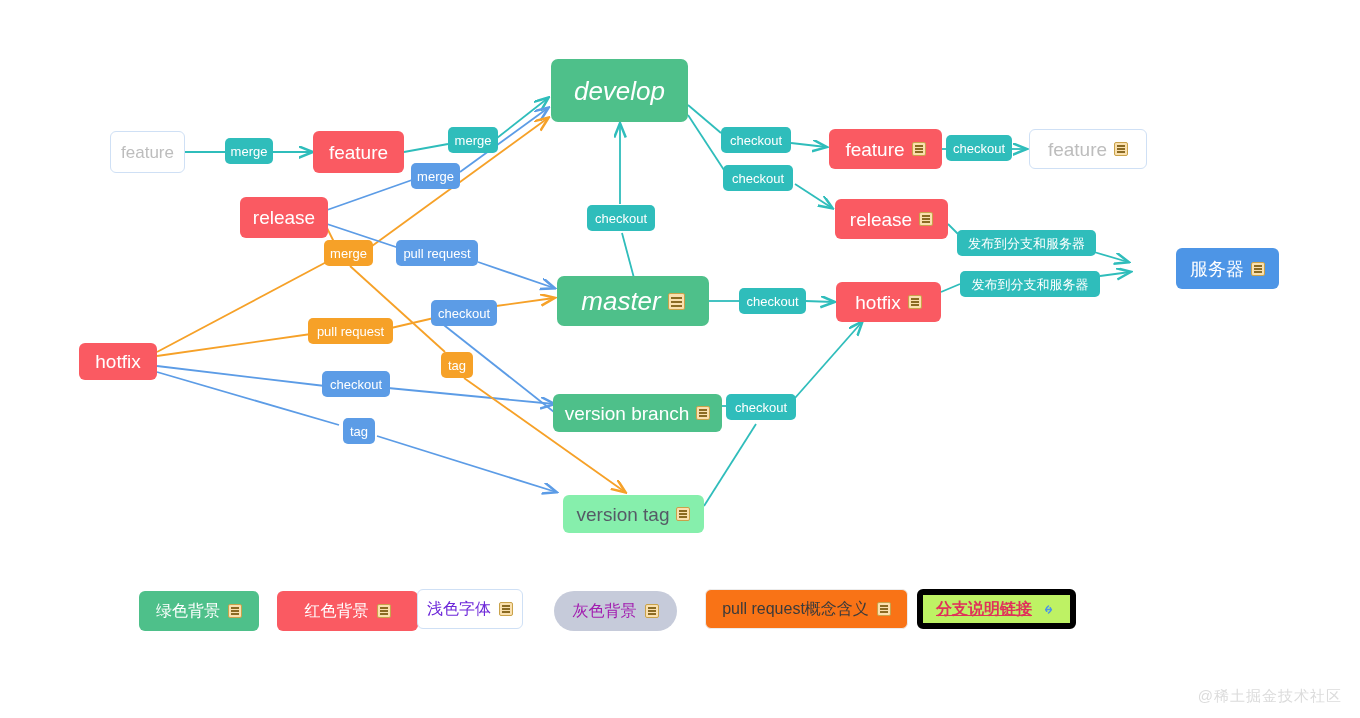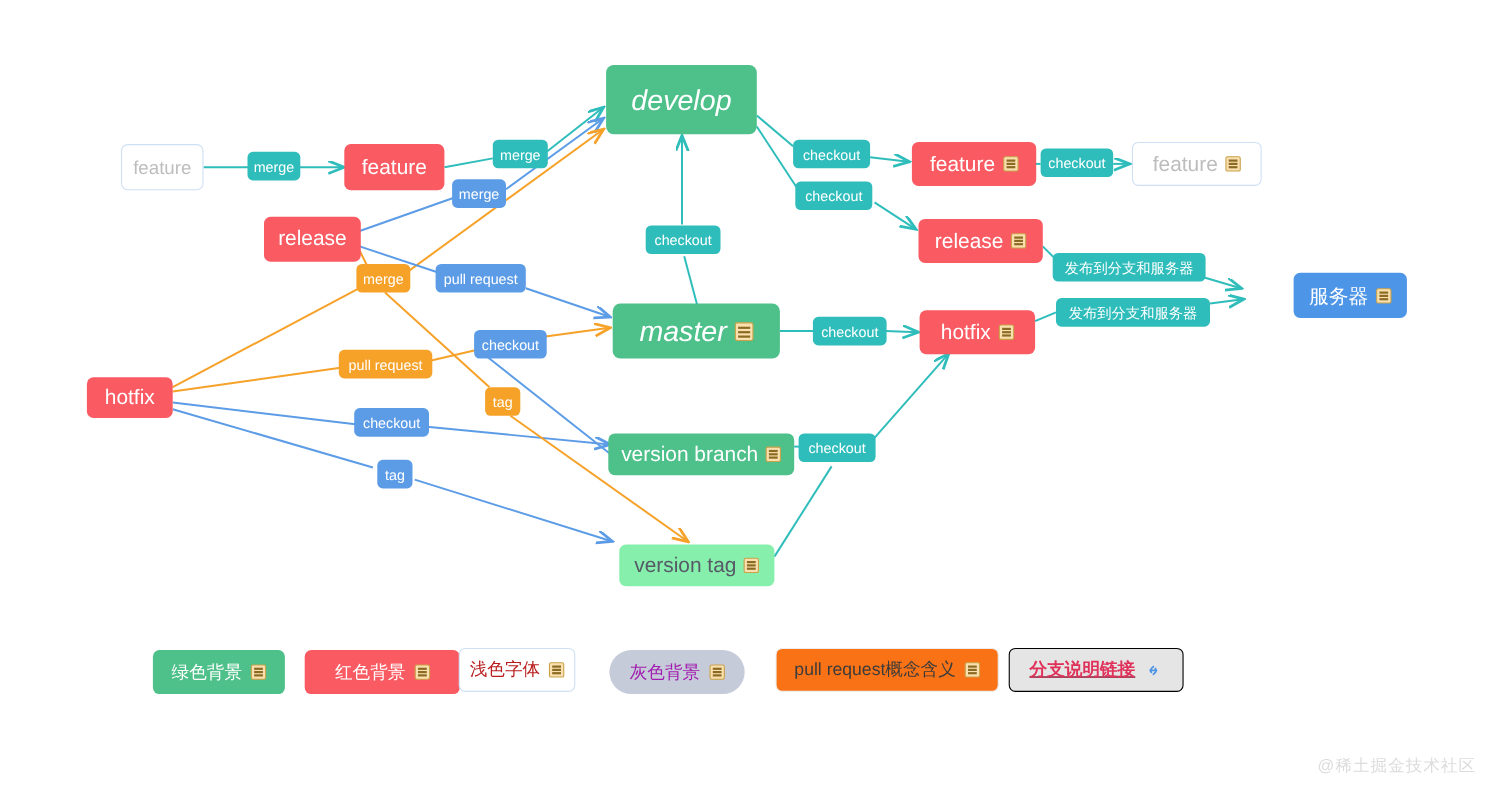--- a/index.html
+++ b/index.html
@@ -60,24 +60,24 @@
 
   
   #legend{position:absolute;left:0;top:585px;width:1360px;height:56px;}
   .leg{
     position:absolute;height:40px;display:flex;align-items:center;justify-content:center;
     gap:8px;font-size:16px;box-sizing:border-box;border-radius:6px;padding:0 14px;
     white-space:nowrap;
   }
   .leg-green{background:#4ec08a;color:#fff;}
   .leg-red{background:#fa5a62;color:#fff;}
-  .leg-light{background:#fff;border:1px solid #cfe0f5;color:#b91c1c;}
+  .leg-light{background:#fff;border:1px solid #cfe0f5;color:#6d28d9;}
   .leg-gray{background:#c6cbda;color:#a21caf;border-radius:20px;}
   .leg-white{background:#f97316;border:1px solid #ececec;color:#3b3b3b;}
-  .leg-link{background:#e5e5e5;border:1px solid #000000;text-decoration:underline;}
+  .leg-link{background:#bef264;border:6px solid #000000;}
   .leg-link .lbl{color:#e0315a;text-decoration:underline;font-weight:bold;}
 
   #watermark{
     position:absolute;right:18px;bottom:12px;color:#dcdcdc;font-size:15px;
     letter-spacing:1px;
   }
 </style>
 </head>
 <body>
 

